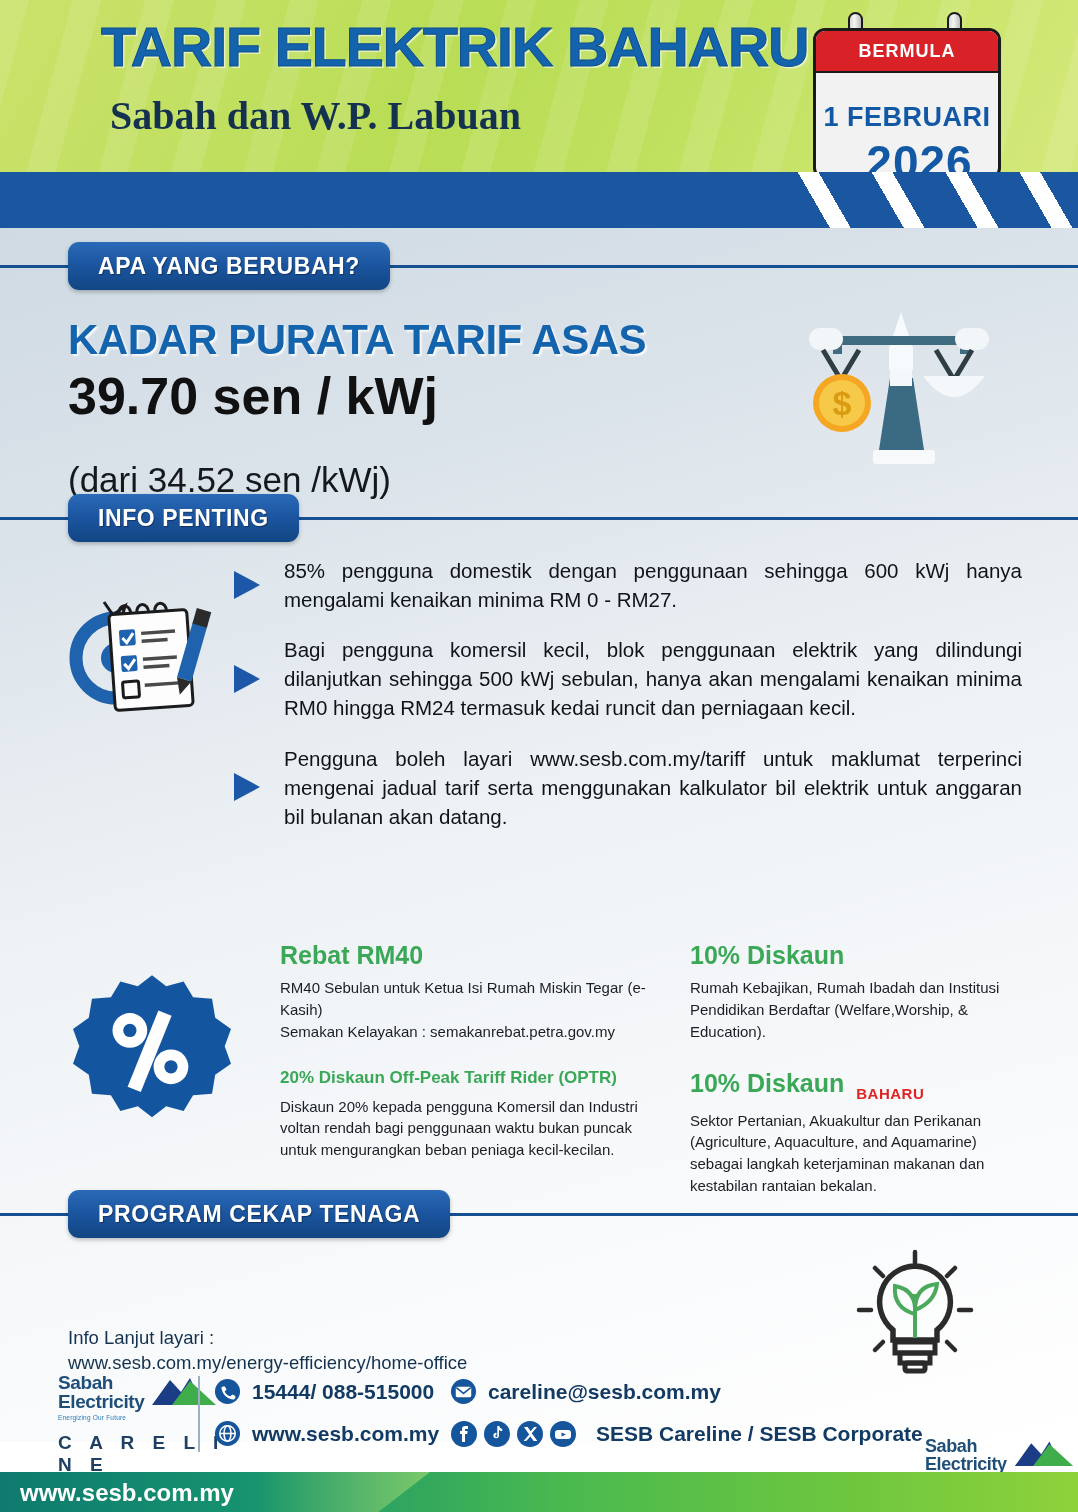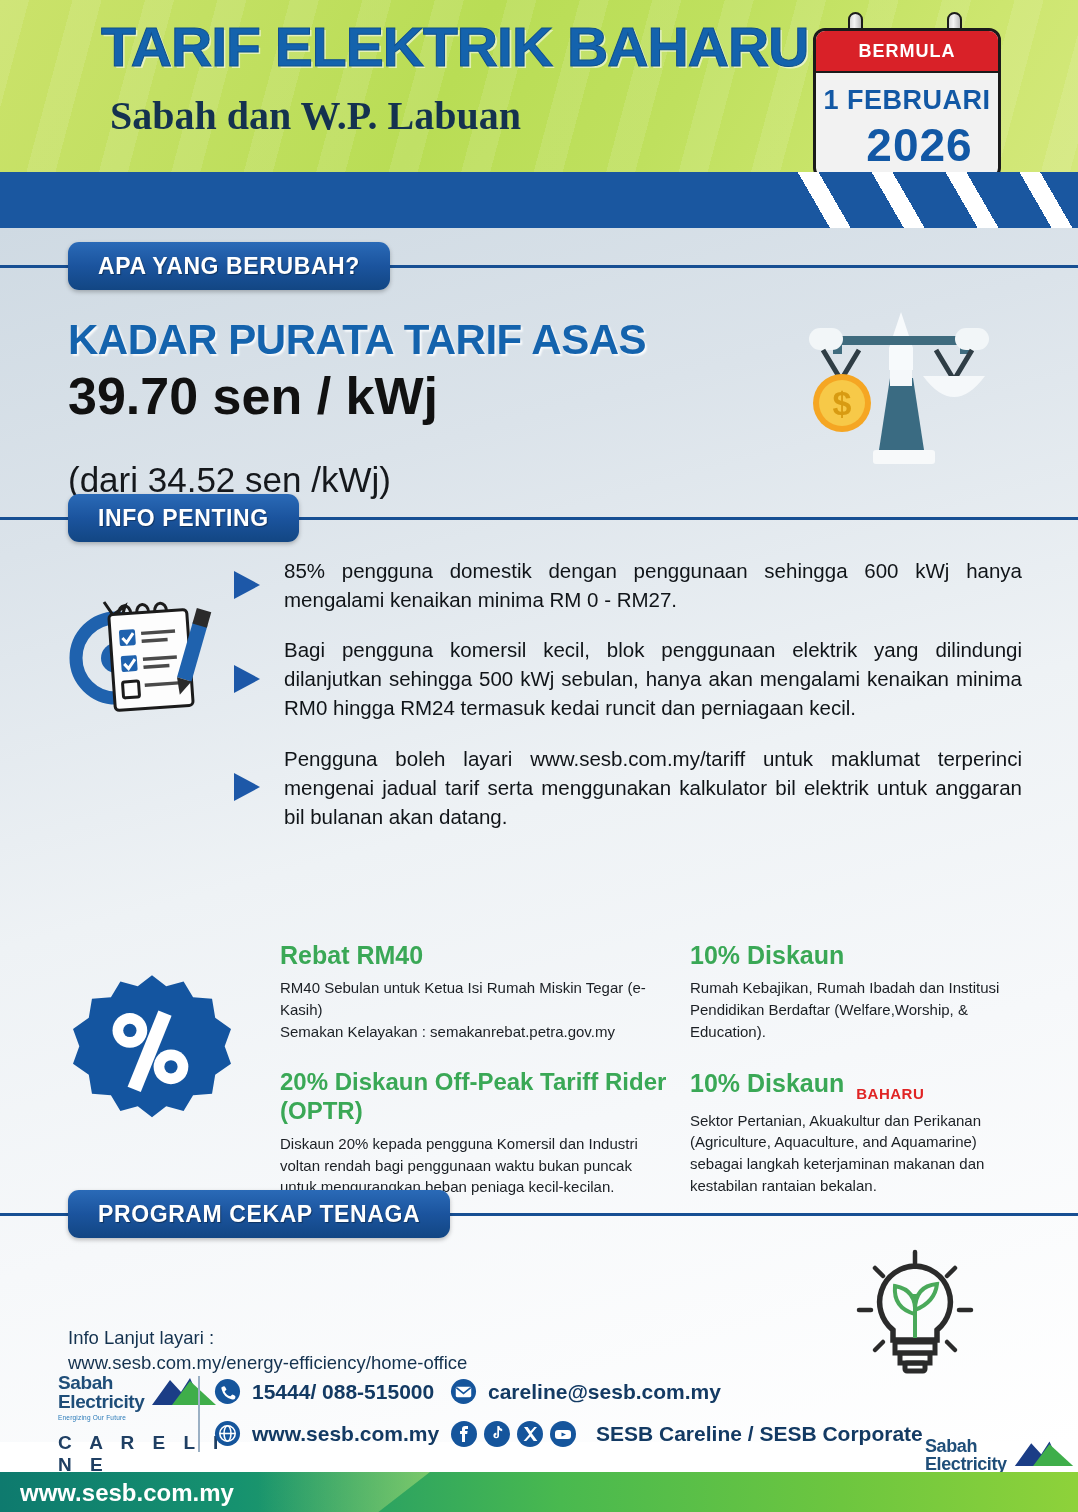--- a/index.html
+++ b/index.html
@@ -37,21 +37,21 @@
   .cal { position: absolute; left: 813px; top: 12px; width: 188px; height: 168px; }
   .cal-ring { position: absolute; top: 0; width: 15px; height: 36px; border-radius: 8px;
     background: linear-gradient(90deg,#d8d8d8,#f4f4f4 40%,#bdbdbd); border: 2.5px solid #1b1b1b; }
   .cal-ring.l { left: 35px; } .cal-ring.r { left: 134px; }
   .cal-body { position: absolute; left: 0; top: 16px; width: 188px; height: 152px;
     background: #f2f2f2; border: 3px solid #1b1b1b; border-radius: 12px; overflow: hidden; }
   .cal-top { height: 42px; background: #d92128; display: flex; align-items: center; justify-content: center;
     border-bottom: 2.5px solid #1b1b1b; }
   .cal-top span { color: #fff; font-size: 18px; font-weight: 900; letter-spacing: 1px; }
   .cal-d { text-align: center; color: #1258a5; font-weight: 900; }
-  .cal-d1 { font-size: 27px; margin-top: 12px; letter-spacing: .5px; }
+  .cal-d1 { font-size: 27px; margin-top: 29px; letter-spacing: .5px; }
   .cal-d2 { font-size: 46px; margin-top: 2px; letter-spacing: 1px; padding-left: 25px; }
 
   
   .band { position: absolute; left: 0; top: 172px; width: 1078px; height: 58px; background: #1a57a0; overflow: hidden; }
   .band-stripes { position: absolute; right: 0; top: 0; width: 300px; height: 100%;
     background: repeating-linear-gradient(60deg, #1a57a0 0 46px, #ffffff 46px 64px); }
 
   
   .body-bg {
     position: absolute; left: 0; top: 228px; width: 1078px; height: 1214px;
@@ -86,21 +86,21 @@
   .bul-tri svg { display: block; }
   .bul-tx { font-size: 20.5px; line-height: 1.42; color: #101418; text-align: justify;
     font-family: "Liberation Sans", sans-serif; }
   .clip { position: absolute; left: 68px; top: 578px; width: 160px; height: 155px; }
 
   
   .pct { position: absolute; left: 72px; top: 972px; width: 160px; height: 158px; }
   .reb-l { position: absolute; left: 280px; top: 940px; width: 390px; }
   .reb-r { position: absolute; left: 690px; top: 940px; width: 330px; }
   .reb-h { font-size: 25px; font-weight: 800; color: #3aa856; line-height: 1.2; margin-bottom: 7px; }
-  .reb-h.big { font-size: 24px; }
+  .reb-h.big { font-size: 17px; }
   .reb-p { font-size: 15px; line-height: 1.45; color: #1b1f24; margin-bottom: 26px; }
   .badge-new { display: inline-block; margin-left: 12px; color: #e02424; font-size: 15px;
     font-weight: 900; letter-spacing: .5px; vertical-align: middle; margin-top: 16px; }
 
   
   .prog-p { position: absolute; left: 68px; top: 1252px; width: 700px;
     font-size: 19.5px; line-height: 1.5; color: #14324f; }
   .prog-l1 { position: absolute; left: 68px; top: 1327px; font-size: 18.5px; color: #14324f; }
   .prog-l2 { position: absolute; left: 68px; top: 1352px; font-size: 18.5px; color: #14324f; }
   .bulb { position: absolute; left: 845px; top: 1248px; width: 140px; height: 128px; }

